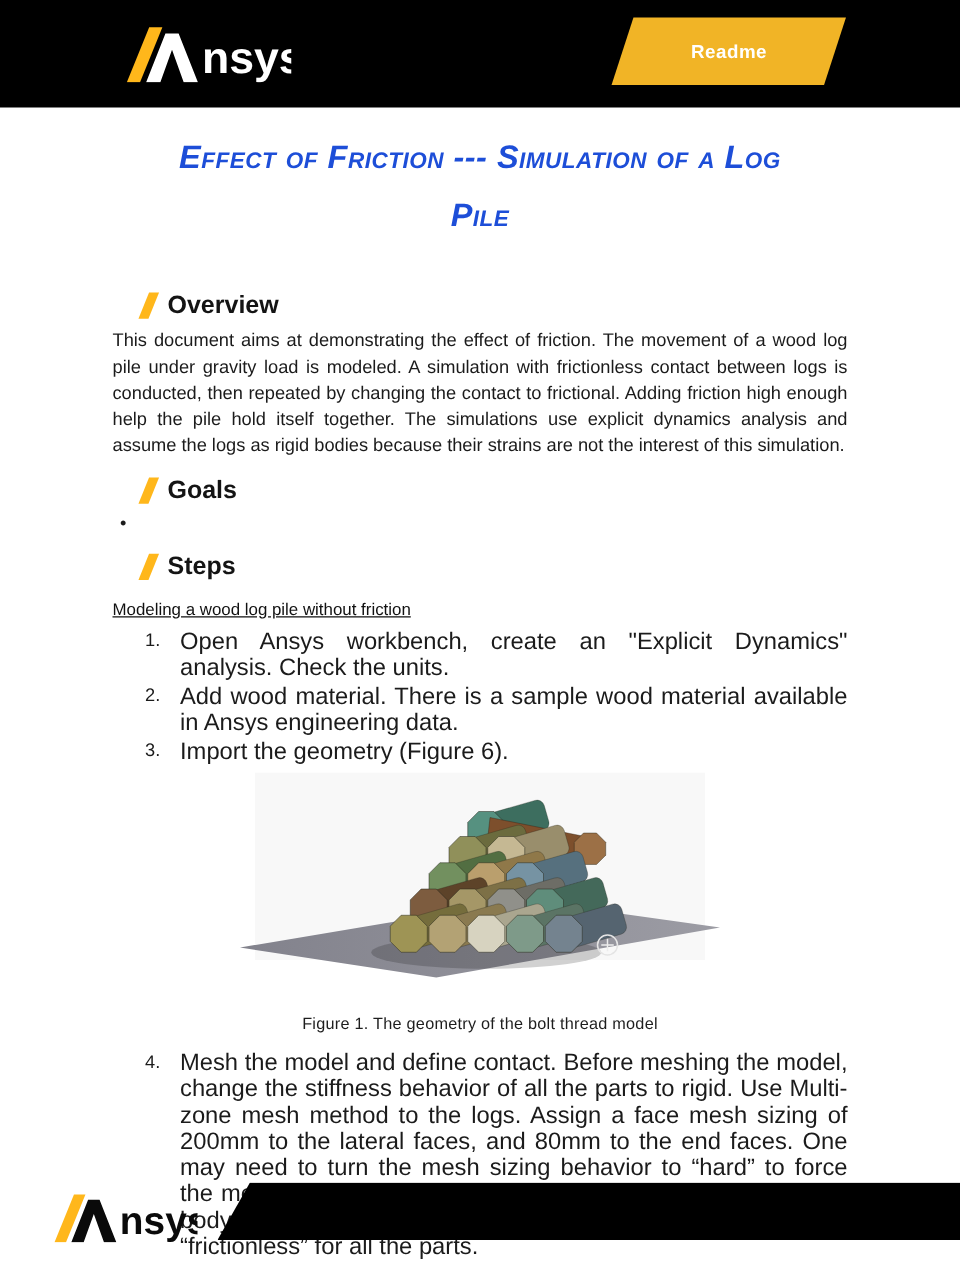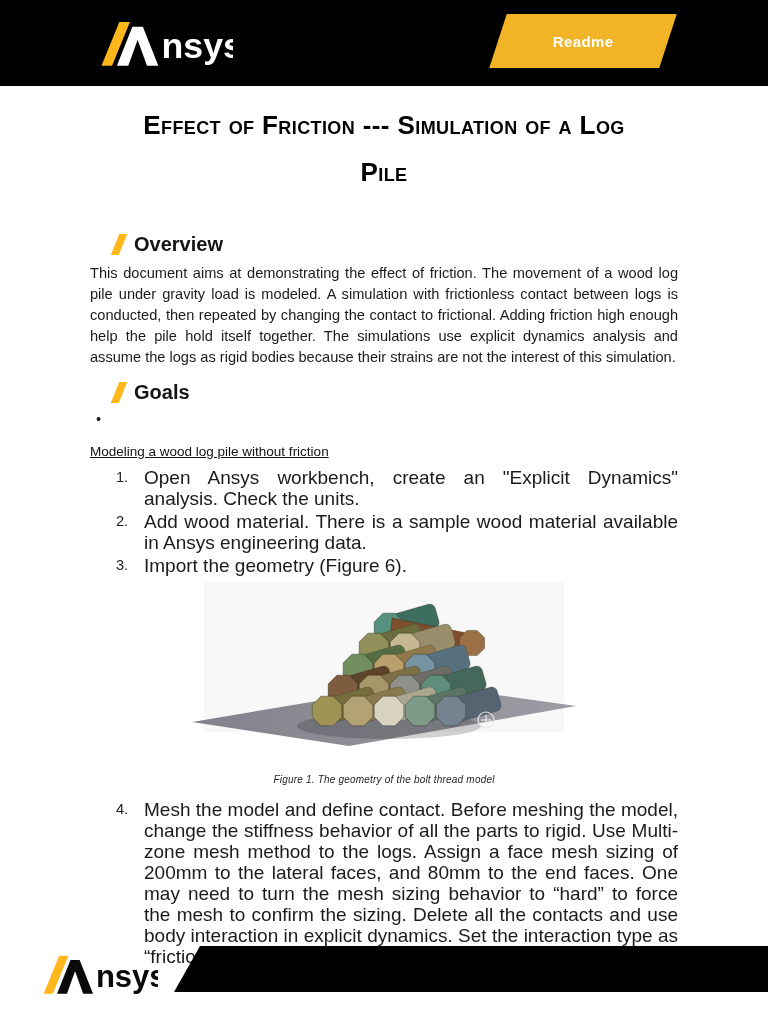--- a/index.html
+++ b/index.html
@@ -6,40 +6,40 @@
   html,body { background:#ffffff; }
   body { width:768px; height:1024px; font-family:"Liberation Sans", sans-serif; color:#1b1b1b; }
   .page { position:relative; width:768px; height:1024px; background:#fff; overflow:hidden; }
 
   
   .header { height:86px; background:#000; display:flex; align-items:center; justify-content:space-between; padding:0 100px 0 95px; }
   .banner { background:#f1b426; width:170px; height:54px; transform:skewX(-18deg); display:flex; align-items:center; justify-content:center; margin-bottom:4px; }
   .banner span { transform:skewX(18deg); color:#fff; font-weight:bold; font-size:15px; letter-spacing:0.4px; }
 
   
-  .title { margin-top:16px; text-align:center; font-variant:small-caps; font-weight:bold; font-size:26px; line-height:1.82; color:#000000; letter-spacing:0.4px; }
+  .title { margin-top:16px; text-align:center; font-variant:small-caps; font-weight:bold; font-size:26px; line-height:1.82; color:#1d4ed8; letter-spacing:0.4px;font-style:italic; }
   .title div { white-space:nowrap; }
 
   
   .content { padding:0 90px;margin-top:36px; }
   .sec-head { display:flex; align-items:center; gap:11px; margin-left:25px; margin-top:13px; font-size:20px; font-weight:bold; color:#141414; }
   .slash { width:8px; height:21px; background:#ffb71b; transform:skewX(-22deg); flex:0 0 8px; }
   p.body { margin-top:7px; text-align:justify; font-size:14.6px; line-height:21px; }
   .bullet-item { display:flex; margin-left:6px; margin-top:5px; font-size:14.6px; line-height:20px; }
   .bullet-item .dot { flex:0 0 20px; text-align:left; }
   .bullet-item .dot::before { content:"•"; }
   .subhead { margin-top:15px; font-size:13.5px; font-weight:normal; text-decoration:underline; color:#111; }
   .olist { margin-top:8px; }
   .oitem { display:flex; margin:2px 0 2px 26px; }
   .oitem .num { flex:0 0 28px; font-size:14.6px; line-height:21px; }
   .oitem .txt { flex:1; text-align:justify; font-size:19px; line-height:21px; }
 
   
   .figure { margin-top:6px; text-align:center; }
-  .caption { text-align:center; font-style:italic; font-size:10px; margin-top:8px; color:#1e1e1e; letter-spacing:0.2px; }
+  .caption { text-align:center; font-size:13px; margin-top:8px; color:#1e1e1e; letter-spacing:0.2px; }
   .after-fig { margin-top:14px; }
 
   
   .footer-bar { position:absolute; right:0; bottom:32px; width:594px; height:46px; background:#000;
                 clip-path:polygon(26px 0, 100% 0, 100% 100%, 0 100%); }
   .footer-logo { position:absolute; left:38px; bottom:30px; }
 </style>
 </head>
 <body>
 
@@ -70,20 +70,24 @@
     <p class="body">This document aims at demonstrating the effect of friction. The movement of a wood log pile under gravity load is modeled. A simulation with frictionless contact between logs is conducted, then repeated by changing the contact to frictional.  Adding friction high enough help the pile hold itself together. The simulations use explicit dynamics analysis and assume the logs as rigid bodies because their strains are not the interest of this simulation.</p>
 
     <div class="sec-head">
       <span class="slash"></span>
       <span>Goals</span>
     </div>
     <div class="bullet-item">
       <span class="dot"></span>
     </div>
 
+    <div class="sec-head">
+      <span class="slash"></span>
+      <span>Steps</span>
+    </div>
     <div class="subhead">Modeling a wood log pile without friction</div>
 
     <div class="olist">
       <div class="oitem">
         <span class="num">1.</span>
         <span class="txt">Open Ansys workbench, create an "Explicit Dynamics" analysis. Check the units.</span>
       </div>
       <div class="oitem">
         <span class="num">2.</span>
         <span class="txt">Add wood material. There is a sample wood material available in Ansys engineering data.</span>

